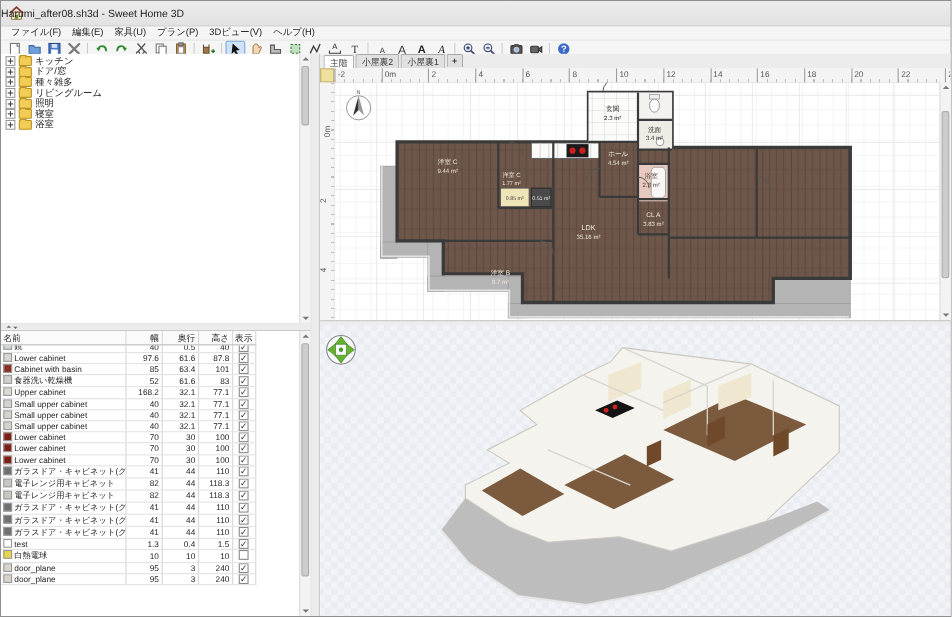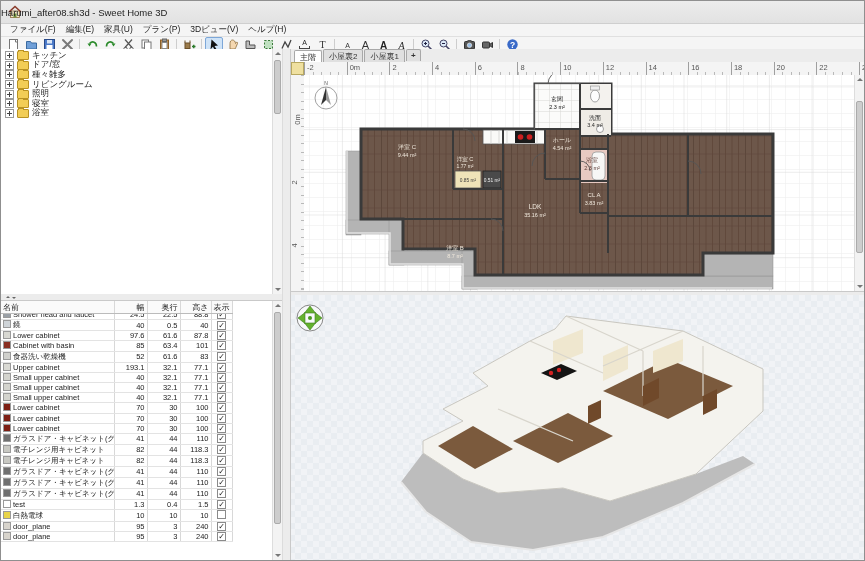--- a/index.html
+++ b/index.html
@@ -343,27 +343,20 @@
         <div class="rows-viewport">
           <table class="ft">
             <colgroup>
                 <col style="width:113px">
                 <col style="width:33px">
                 <col style="width:33px">
                 <col style="width:31px">
                 <col style="width:21px">
               </colgroup>
             <tbody>
-              <tr>
-                  <td><span class="fi" style="background: rgb(154, 160, 166);"></span><span>Shower head and faucet</span></td>
-                  <td class="num">24.5</td>
-                  <td class="num">22.5</td>
-                  <td class="num">88.8</td>
-                  <td class="cbc"><span class="cb on"></span></td>
-                </tr>
                 <tr>
                   <td><span class="fi" style="background: rgb(207, 212, 216);"></span><span>鏡</span></td>
                   <td class="num">40</td>
                   <td class="num">0.5</td>
                   <td class="num">40</td>
                   <td class="cbc"><span class="cb on"></span></td>
                 </tr>
                 <tr>
                   <td><span class="fi" style="background: rgb(216, 216, 210);"></span><span>Lower cabinet</span></td>
                   <td class="num">97.6</td>
@@ -380,21 +373,21 @@
                 </tr>
                 <tr>
                   <td><span class="fi" style="background: rgb(208, 208, 204);"></span><span>食器洗い乾燥機</span></td>
                   <td class="num">52</td>
                   <td class="num">61.6</td>
                   <td class="num">83</td>
                   <td class="cbc"><span class="cb on"></span></td>
                 </tr>
                 <tr>
                   <td><span class="fi" style="background: rgb(218, 218, 212);"></span><span>Upper cabinet</span></td>
-                  <td class="num">193.1</td>
+                  <td class="num">168.2</td>
                   <td class="num">32.1</td>
                   <td class="num">77.1</td>
                   <td class="cbc"><span class="cb on"></span></td>
                 </tr>
                 <tr>
                   <td><span class="fi" style="background: rgb(212, 212, 206);"></span><span>Small upper cabinet</span></td>
                   <td class="num">40</td>
                   <td class="num">32.1</td>
                   <td class="num">77.1</td>
                   <td class="cbc"><span class="cb on"></span></td>

